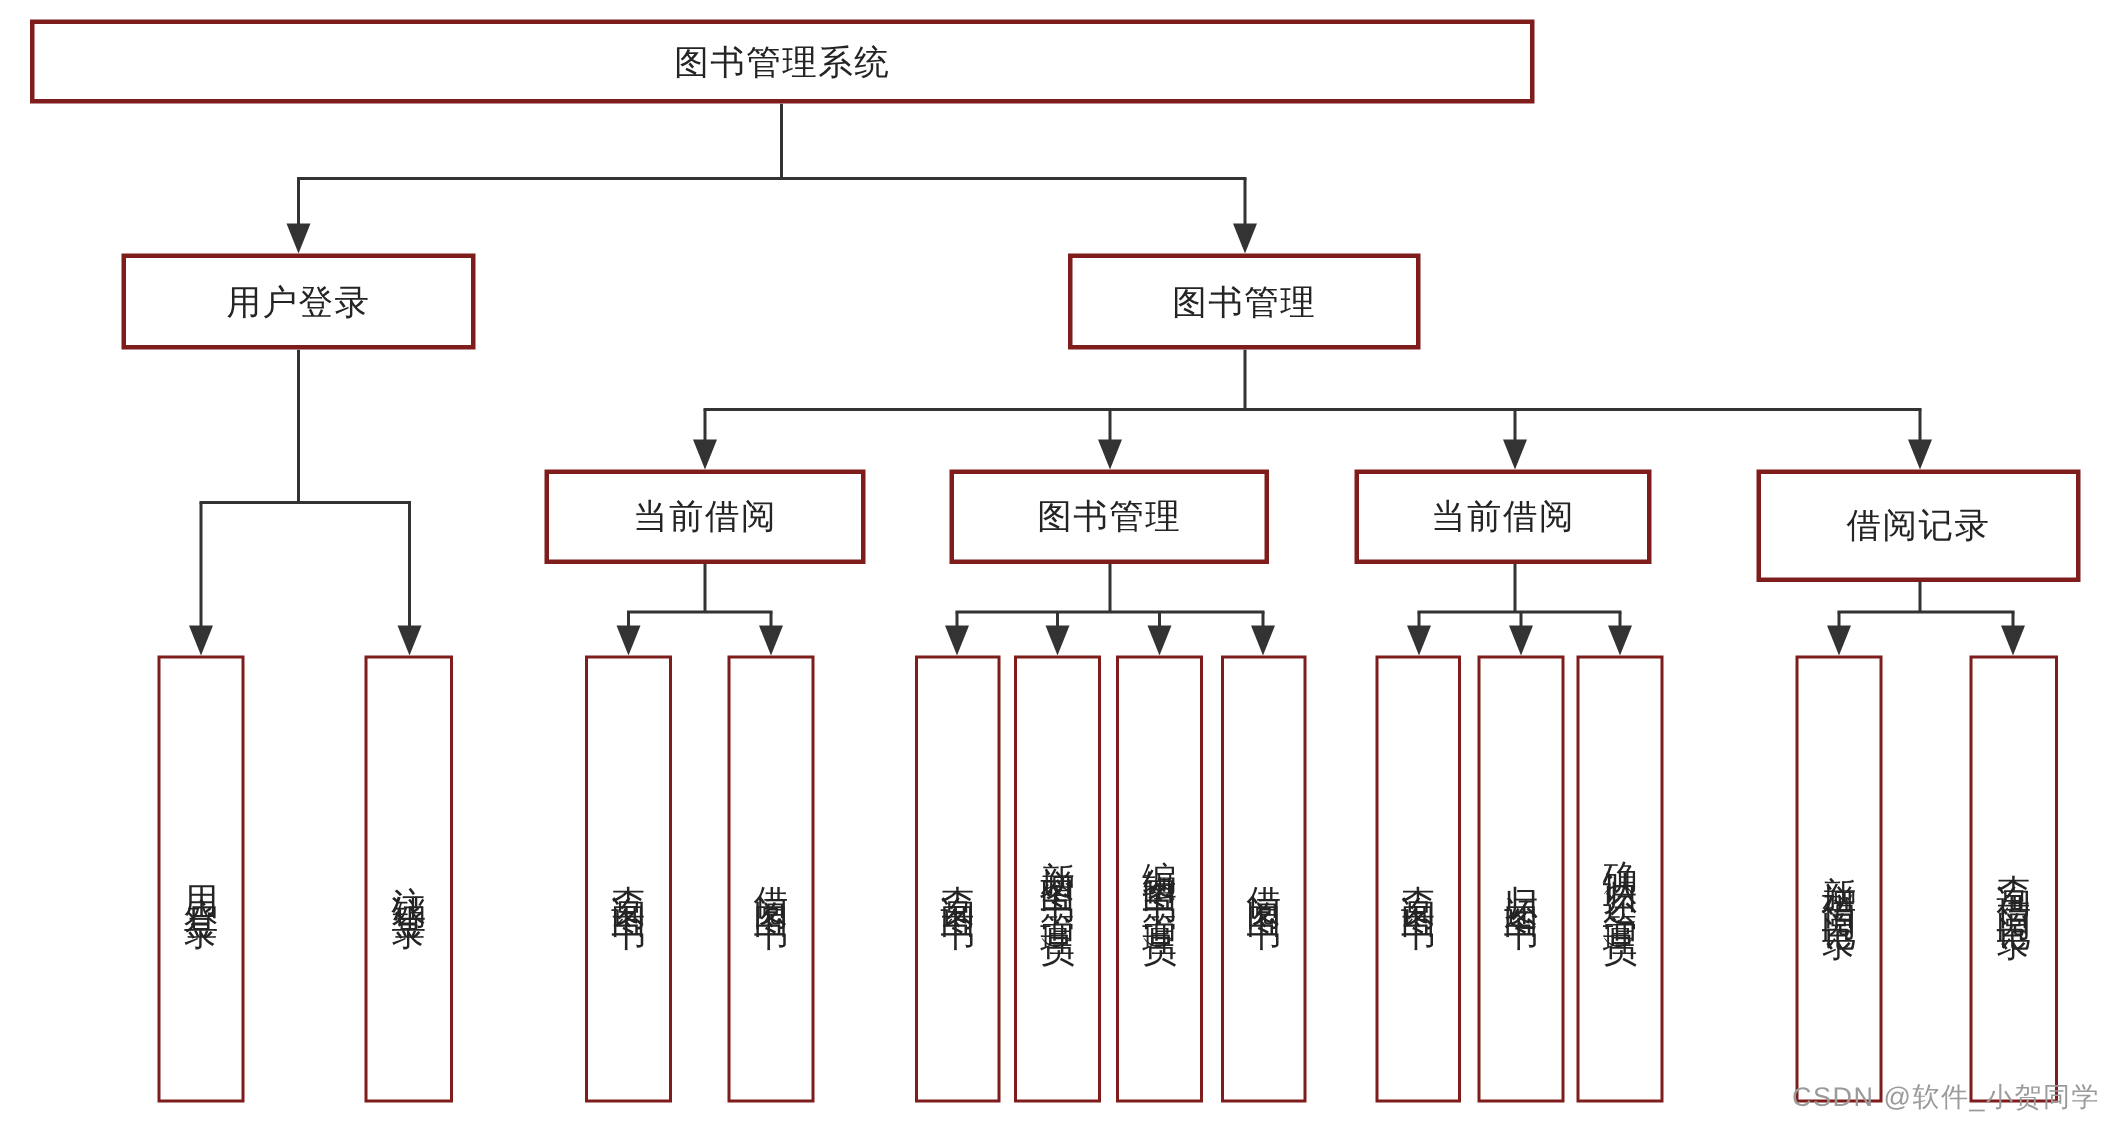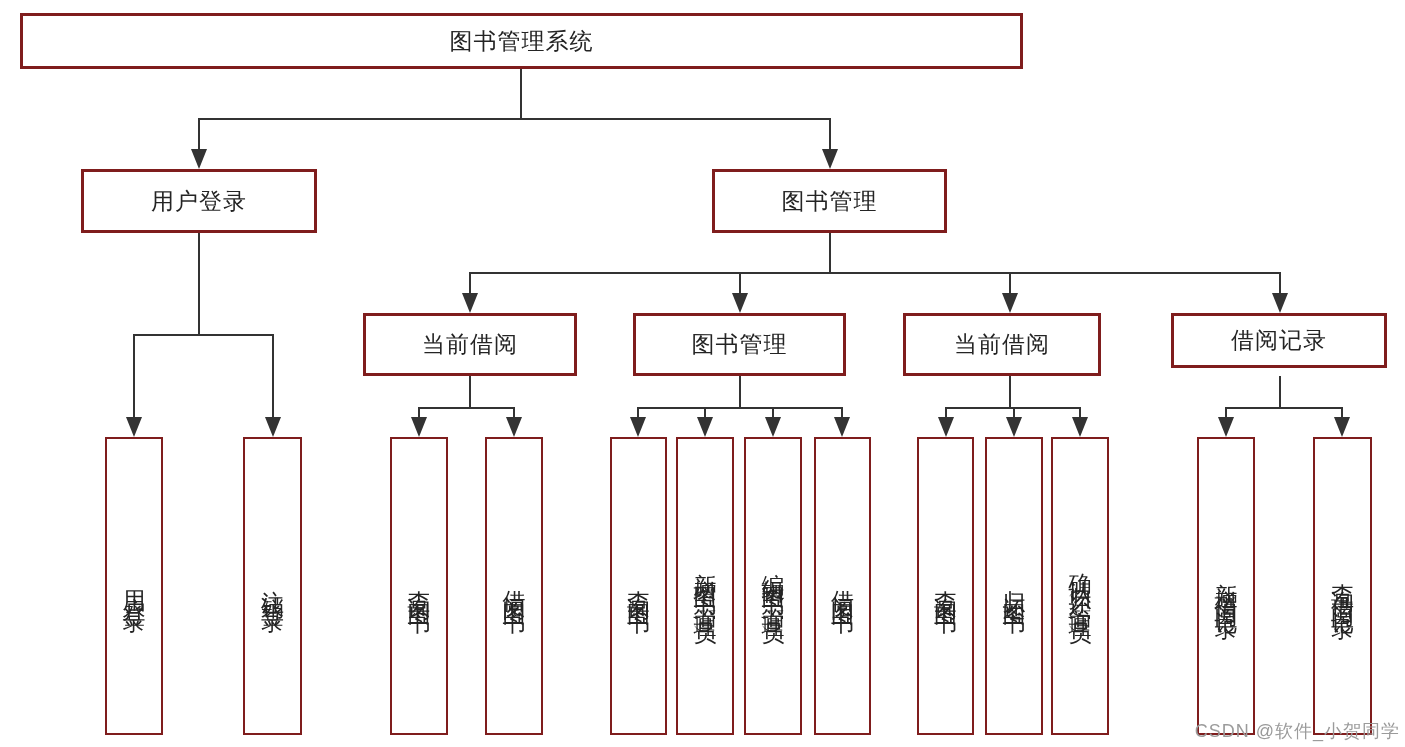--- a/index.html
+++ b/index.html
@@ -129,21 +129,21 @@
     </div>
     <div class="node h" style="left: 363px; top: 313px; width: 214px; height: 63px;">
       <span>当前借阅</span>
     </div>
     <div class="node h" style="left: 633px; top: 313px; width: 213px; height: 63px;">
       <span>图书管理</span>
     </div>
     <div class="node h" style="left: 903px; top: 313px; width: 198px; height: 63px;">
       <span>当前借阅</span>
     </div>
-    <div class="node h" style="left: 1171px; top: 313px; width: 216px; height: 55px; font-family: Liberation Mono, monospace;">
+    <div class="node h" style="left: 1171px; top: 313px; width: 216px; height: 75px; font-family: Liberation Mono, monospace;">
       <span>借阅记录</span>
     </div>
     <div class="node v leaf" style="left: 105px; top: 437px; width: 58px; height: 298px;">
       <span>用户登录</span>
     </div>
     <div class="node v leaf" style="left: 243px; top: 437px; width: 59px; height: 298px;">
       <span>注销登录</span>
     </div>
     <div class="node v leaf" style="left: 390px; top: 437px; width: 58px; height: 298px;">
       <span>查询图书</span>

